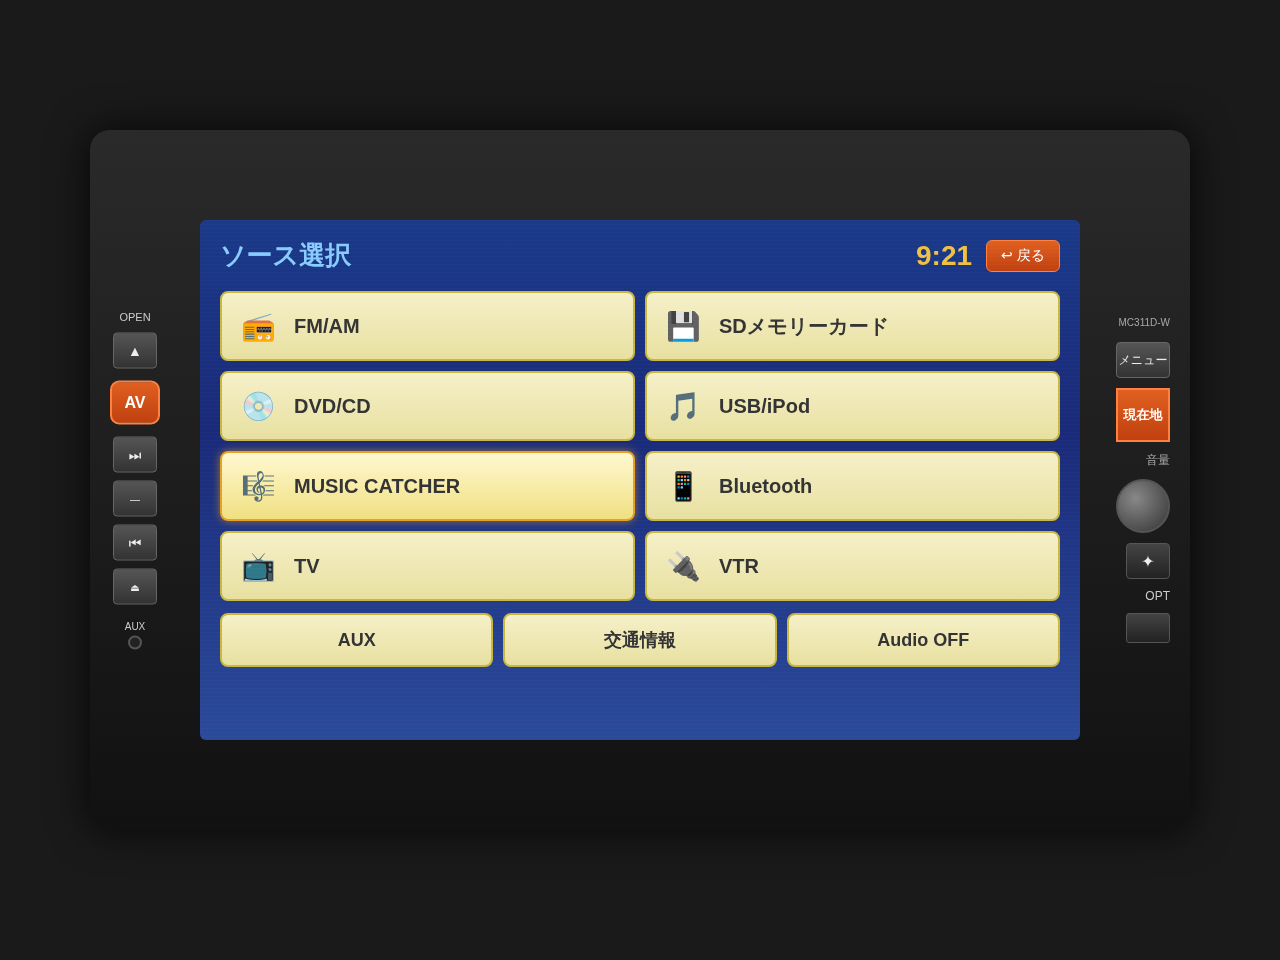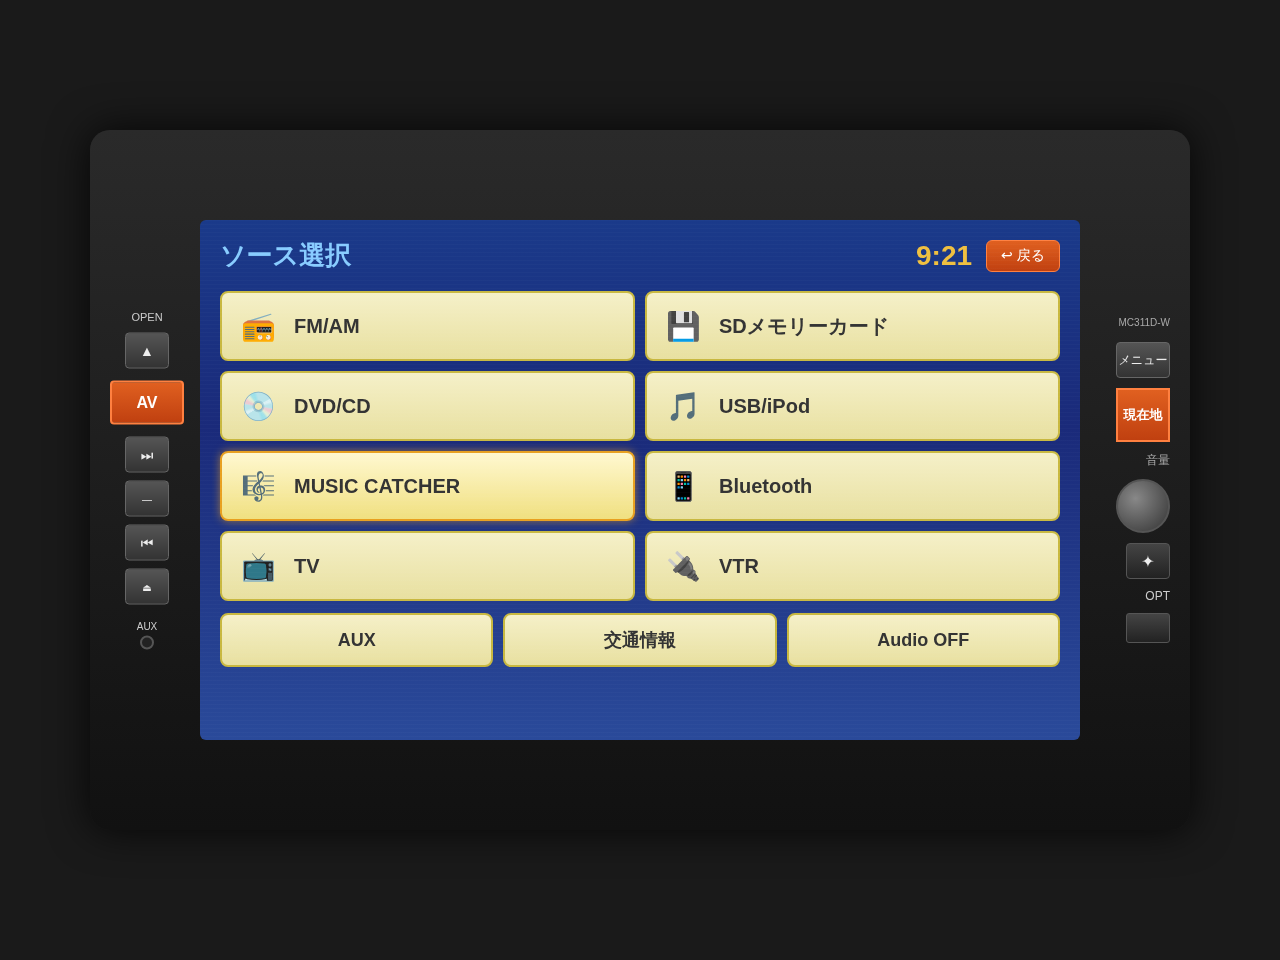--- a/index.html
+++ b/index.html
@@ -53,25 +53,25 @@
       border-radius: 4px;
       display: flex;
       align-items: center;
       justify-content: center;
       color: #eee;
       font-size: 14px;
       cursor: pointer;
     }
 
     .av-btn {
-      width: 74px;
+      width: 50px;
       height: 44px;
       background: linear-gradient(180deg, #e06020 0%, #c04010 100%);
       border: 2px solid #ff8040;
-      border-radius: 4px;
+      border-radius: 9px;
       display: flex;
       align-items: center;
       justify-content: center;
       color: white;
       font-size: 16px;
       font-weight: bold;
       cursor: pointer;
       margin: 4px 0;
     }
 

